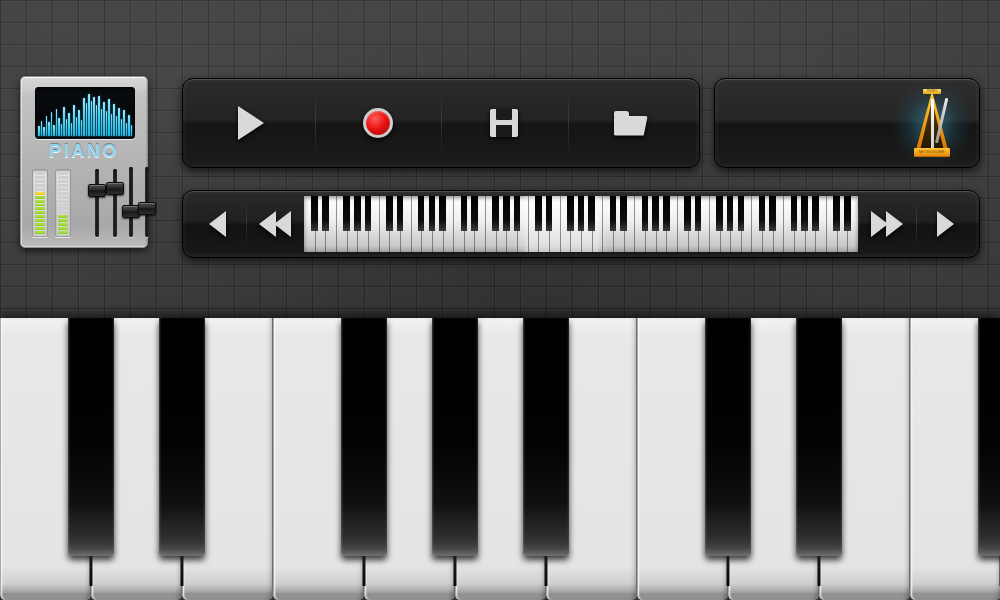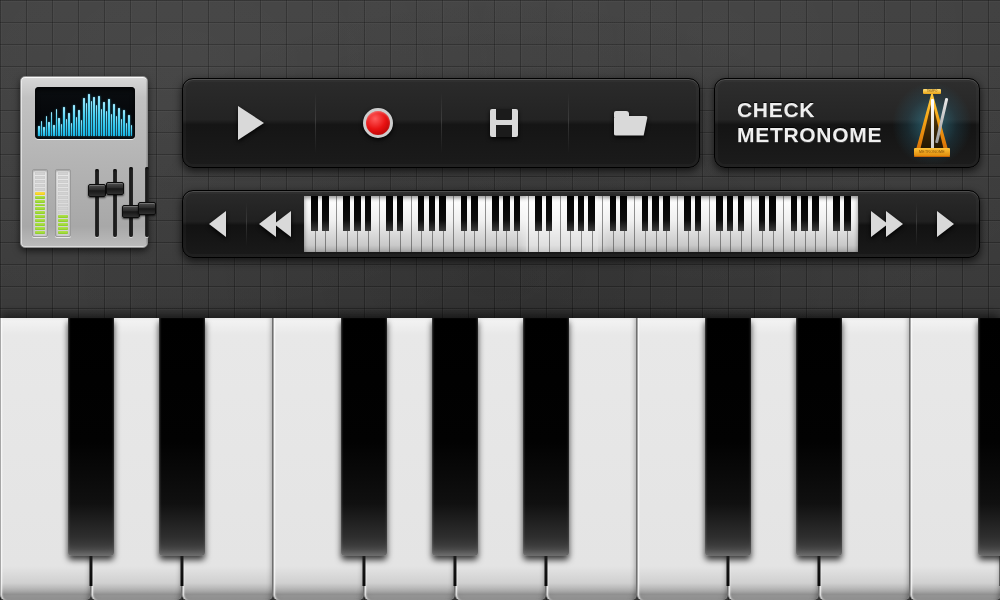--- a/index.html
+++ b/index.html
@@ -350,20 +350,21 @@
           <span class="spec-bar" style="height: 46%;"></span>
           <span class="spec-bar" style="height: 64%;"></span>
           <span class="spec-bar" style="height: 38%;"></span>
           <span class="spec-bar" style="height: 58%;"></span>
           <span class="spec-bar" style="height: 30%;"></span>
           <span class="spec-bar" style="height: 48%;"></span>
           <span class="spec-bar" style="height: 24%;"></span>
         </div>
     </div>
 
+    <div id="piano-wordmark">PIANO</div>
 
     <div class="led-meter" id="led-meter-left">
         <span class="led-seg"></span>
         <span class="led-seg"></span>
         <span class="led-seg"></span>
         <span class="led-seg"></span>
         <span class="led-seg"></span>
         <span class="led-seg on-yellow"></span>
         <span class="led-seg on-green"></span>
         <span class="led-seg on-green"></span>
@@ -424,24 +425,20 @@
       <span class="ico-floppy">
           <i></i>
         </span>
     </div>
     <div class="transport-btn">
       <span class="ico-folder"></span>
     </div>
   </div>
 
   <div id="metronome-panel">
-    <div id="metronome-label">
-      <div>CHECK</div>
-      <div>METRONOME</div>
-    </div>
     <div id="metronome-icon">
       <span class="glow"></span>
       <span class="body"></span>
       <span class="inner"></span>
       <span class="rod"></span>
       <span class="arm"></span>
       <span class="cap">TEMPO</span>
       <span class="plate">METRONOME</span>
     </div>
   </div>

